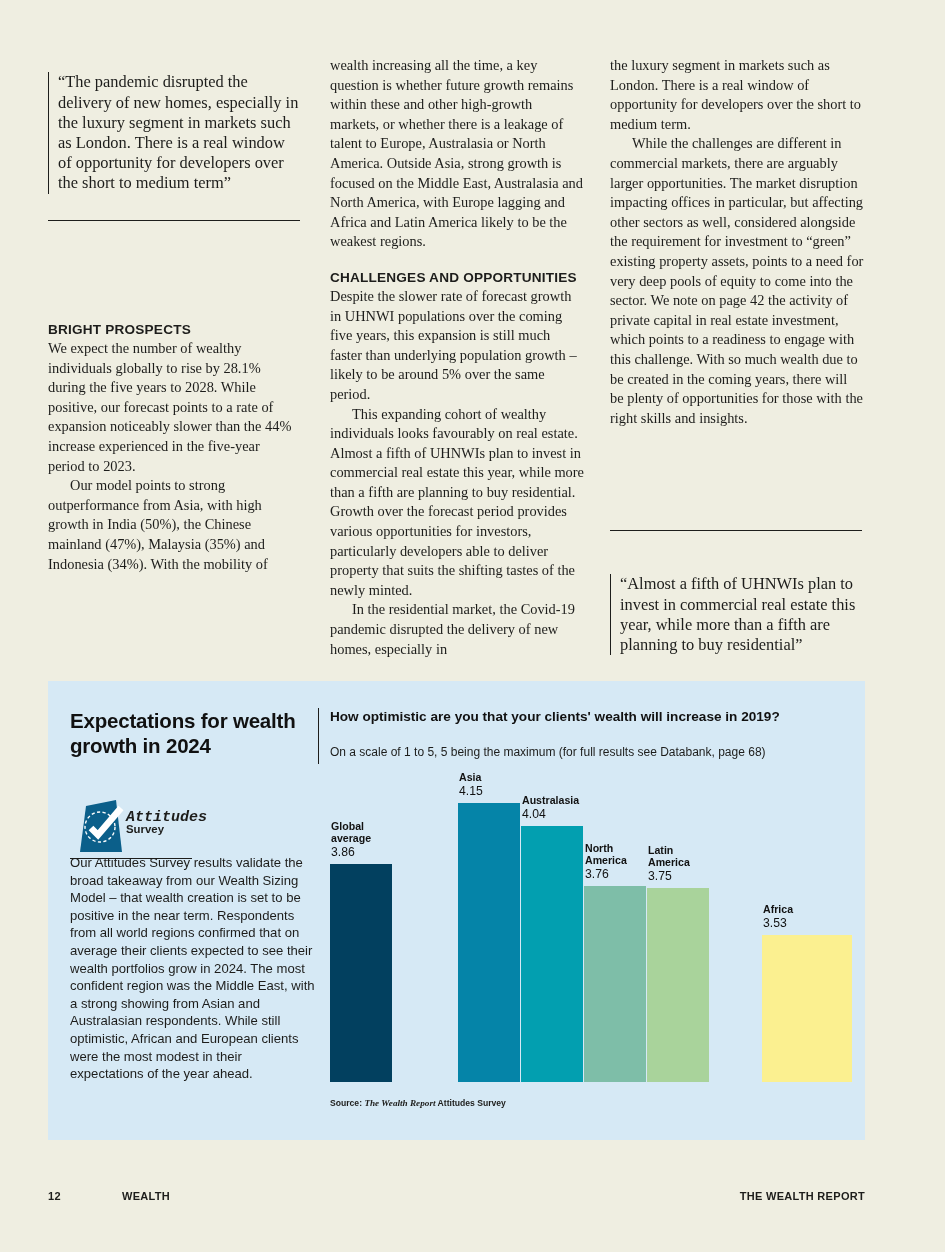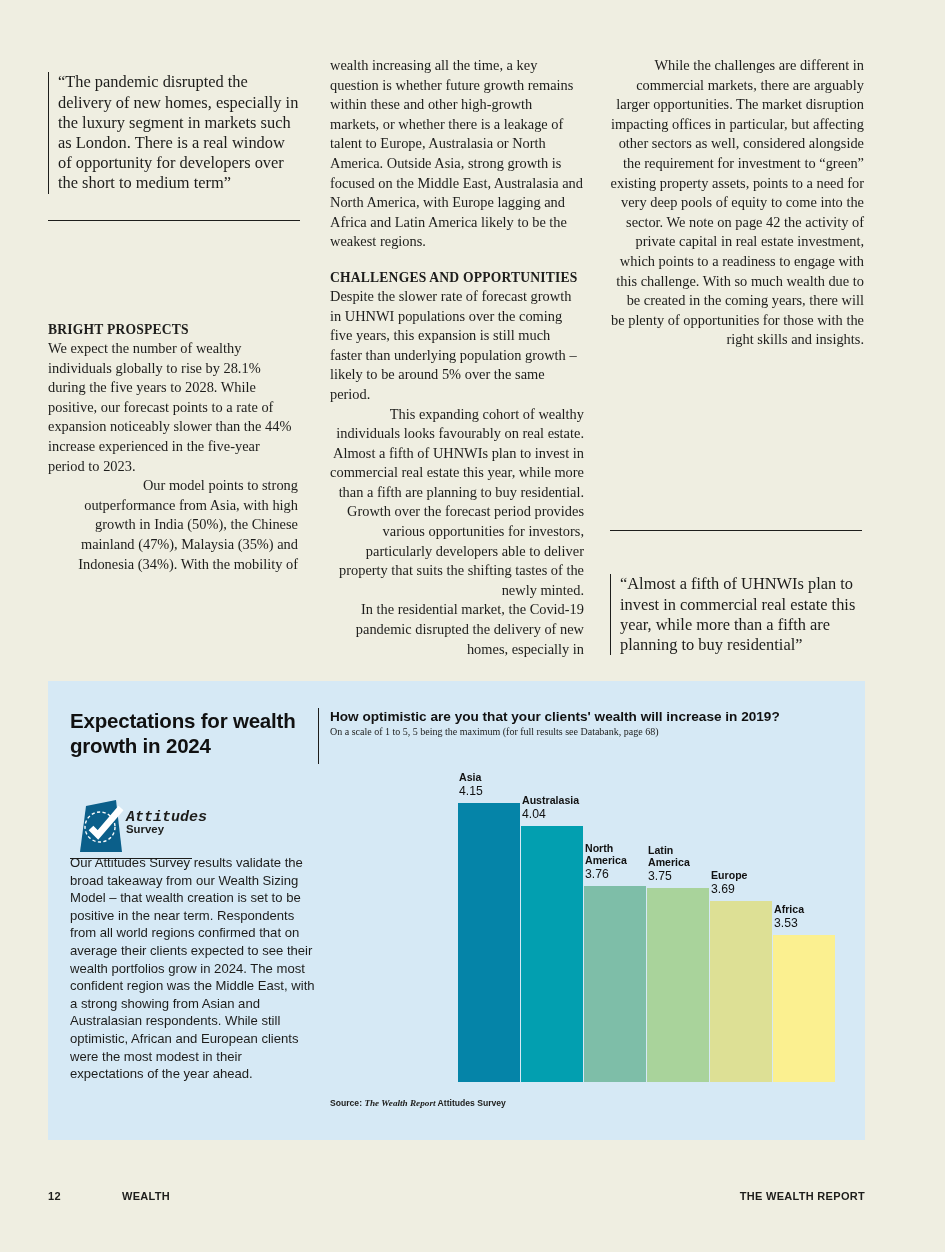--- a/index.html
+++ b/index.html
@@ -36,24 +36,24 @@
   .col3 { left: 562px; }
 
   .body-text {
     font-family: "Liberation Serif", serif;
     font-size: 14.4px;
     line-height: 19.6px;
     color: #1d1d1b;
     text-align: left;
     margin: 0;
   }
-  .body-text.indent { text-indent: 22px; text-align: right; }
+  .body-text.indent { text-indent: 22px; }
 
   .sec-head {
-    font-family: Liberation Serif, serif;
+    font-family: Liberation Sans, sans-serif;
     font-weight: bold;
     font-size: 13.6px;
     letter-spacing: 0.2px;
     line-height: 17px;
     color: #1d1d1b;
     margin: 0 0 1px 0;
   }
 
   
   .pullquote {
@@ -158,25 +158,25 @@
   }
   .chart-title {
     font-family: "Liberation Sans", sans-serif;
     font-weight: bold;
     font-size: 13.6px;
     line-height: 17px;
     color: #111111;
     margin: 0;
   }
   .chart-sub {
-    font-family: Liberation Serif, serif;
-    font-size: 10px;
+    font-family: Liberation Sans, sans-serif;
+    font-size: 12px;
     line-height: 14px;
     color: #1d1d1b;
-    margin: 0 0 0 0;
+    margin: 20px 0 0 0;
   }
   .chart-area {
     position: absolute;
     left: 0; top: 52px;
     width: 516px; height: 358px;
   }
   .bar-col {
     position: absolute;
     bottom: 36px;
   }
@@ -249,20 +249,21 @@
         <p class="body-text">wealth increasing all the time, a key question is whether future growth remains within these and other high-growth markets, or whether there is a leakage of talent to Europe, Australasia or North America. Outside Asia, strong growth is focused on the Middle East, Australasia and North America, with Europe lagging and Africa and Latin America likely to be the weakest regions.</p>
         <p class="sec-head" id="col2-head">CHALLENGES AND OPPORTUNITIES</p>
         <p class="body-text">Despite the slower rate of forecast growth in UHNWI populations over the coming five years, this expansion is still much faster than underlying population growth – likely to be around 5% over the same period.</p>
         <p class="body-text indent">This expanding cohort of wealthy individuals looks favourably on real estate. Almost a fifth of UHNWIs plan to invest in commercial real estate this year, while more than a fifth are planning to buy residential. Growth over the forecast period provides various opportunities for investors, particularly developers able to deliver property that suits the shifting tastes of the newly minted.</p>
         <p class="body-text indent">In the residential market, the Covid-19 pandemic disrupted the delivery of new homes, especially in</p>
       </div>
     </div>
 
     <div class="col col3">
       <div id="col3-body">
+        <p class="body-text">the luxury segment in markets such as London. There is a real window of opportunity for developers over the short to medium term.</p>
         <p class="body-text indent">While the challenges are different in commercial markets, there are arguably larger opportunities. The market disruption impacting offices in particular, but affecting other sectors as well, considered alongside the requirement for investment to “green” existing property assets, points to a need for very deep pools of equity to come into the sector. We note on page 42 the activity of private capital in real estate investment, which points to a readiness to engage with this challenge. With so much wealth due to be created in the coming years, there will be plenty of opportunities for those with the right skills and insights.</p>
       </div>
       <hr id="quote2-rule" class="quote-rule">
       <div id="quote2-wrap">
         <p class="pullquote">“Almost a fifth of UHNWIs plan to invest in commercial real estate this year, while more than a fifth are planning to buy residential”</p>
       </div>
     </div>
   </div>
 
   <div class="panel">
@@ -286,20 +287,28 @@
 
     <p class="panel-body">Our Attitudes Survey results validate the broad takeaway from our Wealth Sizing Model – that wealth creation is set to be positive in the near term. Respondents from all world regions confirmed that on average their clients expected to see their wealth portfolios grow in 2024. The most confident region was the Middle East, with a strong showing from Asian and Australasian respondents. While still optimistic, African and European clients were the most modest in their expectations of the year ahead.</p>
 
     <div class="panel-divider"></div>
 
     <div class="panel-right">
       <h3 class="chart-title">How optimistic are you that your clients' wealth will increase in 2019?</h3>
       <p class="chart-sub">On a scale of 1 to 5, 5 being the maximum (for full results see Databank, page 68)</p>
 
       <div class="chart-area" id="chart-area">
+          <div class="bar-col" style="left: 0px; width: 62px; height: 218px;">
+            <div class="bar" style="height: 218px; background: rgb(2, 64, 95);"></div>
+            <div class="bar-lbl" style="bottom: 222px;">
+              <div class="nm">Global</div>
+              <div class="nm">average</div>
+              <div class="vl">3.86</div>
+            </div>
+          </div>
           <div class="bar-col" style="left: 128px; width: 62px; height: 293px;">
             <div class="bar" style="height: 279px; background: rgb(5, 132, 168);"></div>
             <div class="bar-lbl" style="bottom: 283px;">
               <div class="nm">Asia</div>
               <div class="vl">4.15</div>
             </div>
           </div>
           <div class="bar-col" style="left: 191px; width: 62px; height: 256px;">
             <div class="bar" style="height: 256px; background: rgb(2, 159, 176);"></div>
             <div class="bar-lbl" style="bottom: 260px;">
@@ -316,28 +325,21 @@
             </div>
           </div>
           <div class="bar-col" style="left: 317px; width: 62px; height: 194px;">
             <div class="bar" style="height: 194px; background: rgb(169, 211, 155);"></div>
             <div class="bar-lbl" style="bottom: 198px;">
               <div class="nm">Latin</div>
               <div class="nm">America</div>
               <div class="vl">3.75</div>
             </div>
           </div>
-          <div class="bar-col" style="left: 380px; width: 62px; height: 181px;">
-            <div class="bar" style="height: 181px; background: rgb(221, 224, 149);"></div>
-            <div class="bar-lbl" style="bottom: 185px;">
-              <div class="nm">Europe</div>
-              <div class="vl">3.69</div>
-            </div>
-          </div>
-          <div class="bar-col" style="left: 443px; width: 62px; height: 143px;">
+          <div class="bar-col" style="left: 432px; width: 62px; height: 143px; padding-left: 28px;">
             <div class="bar" style="height: 147px; background: rgb(251, 240, 144);"></div>
             <div class="bar-lbl" style="bottom: 151px;">
               <div class="nm">Africa</div>
               <div class="vl">3.53</div>
             </div>
           </div>
         </div>
 
       <div class="chart-source">
         <span>Source:</span>

